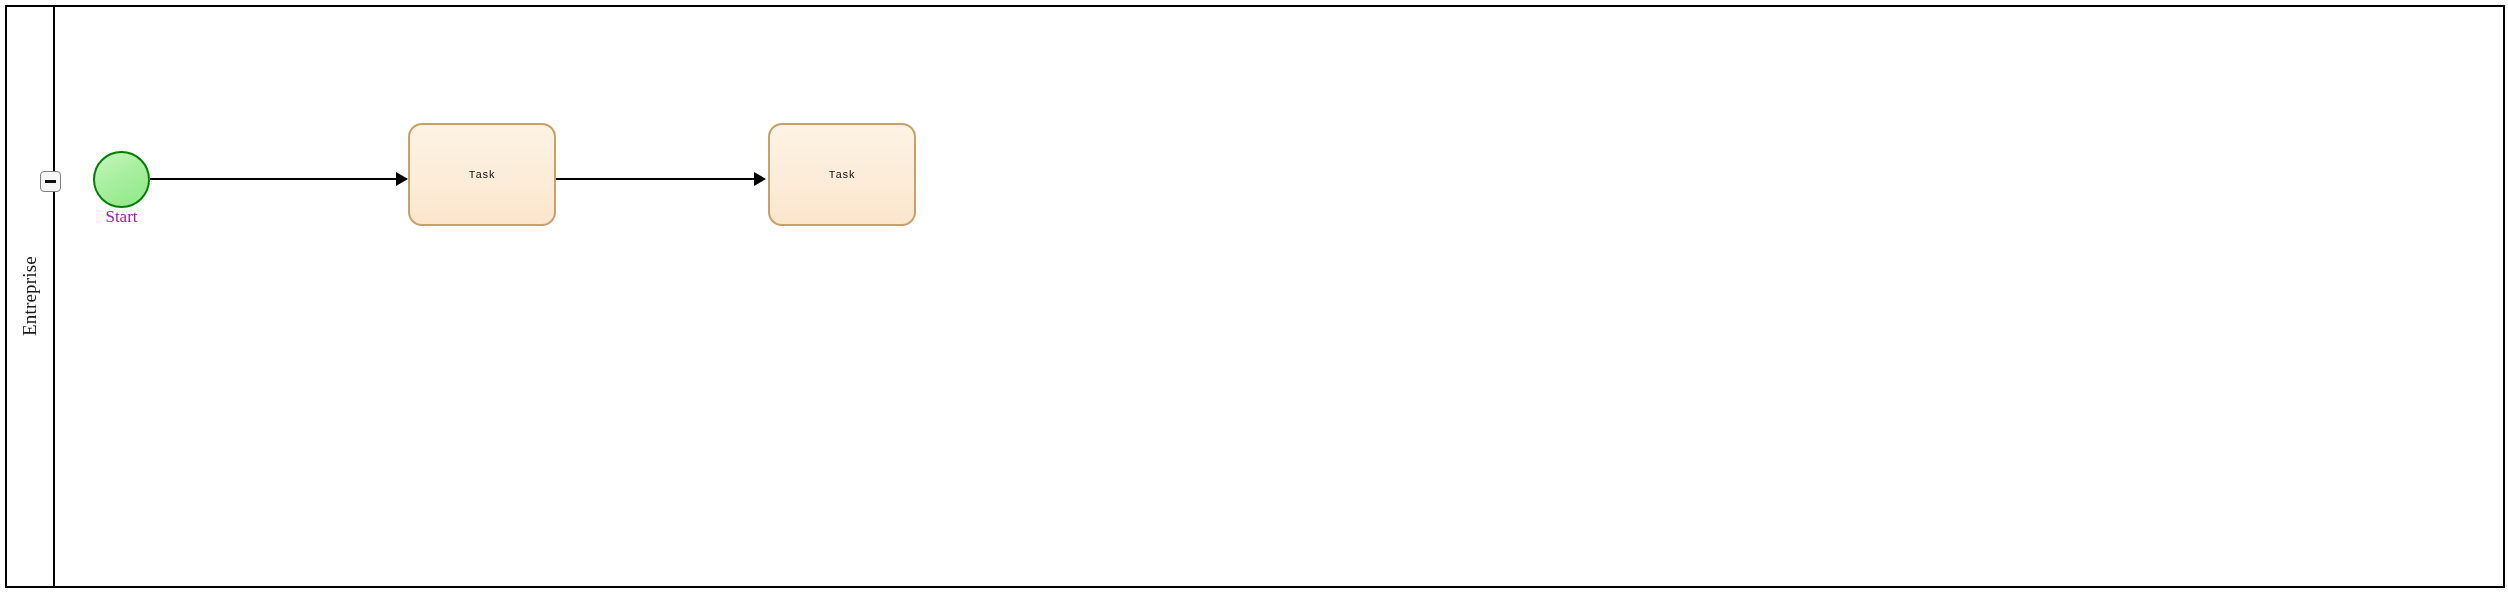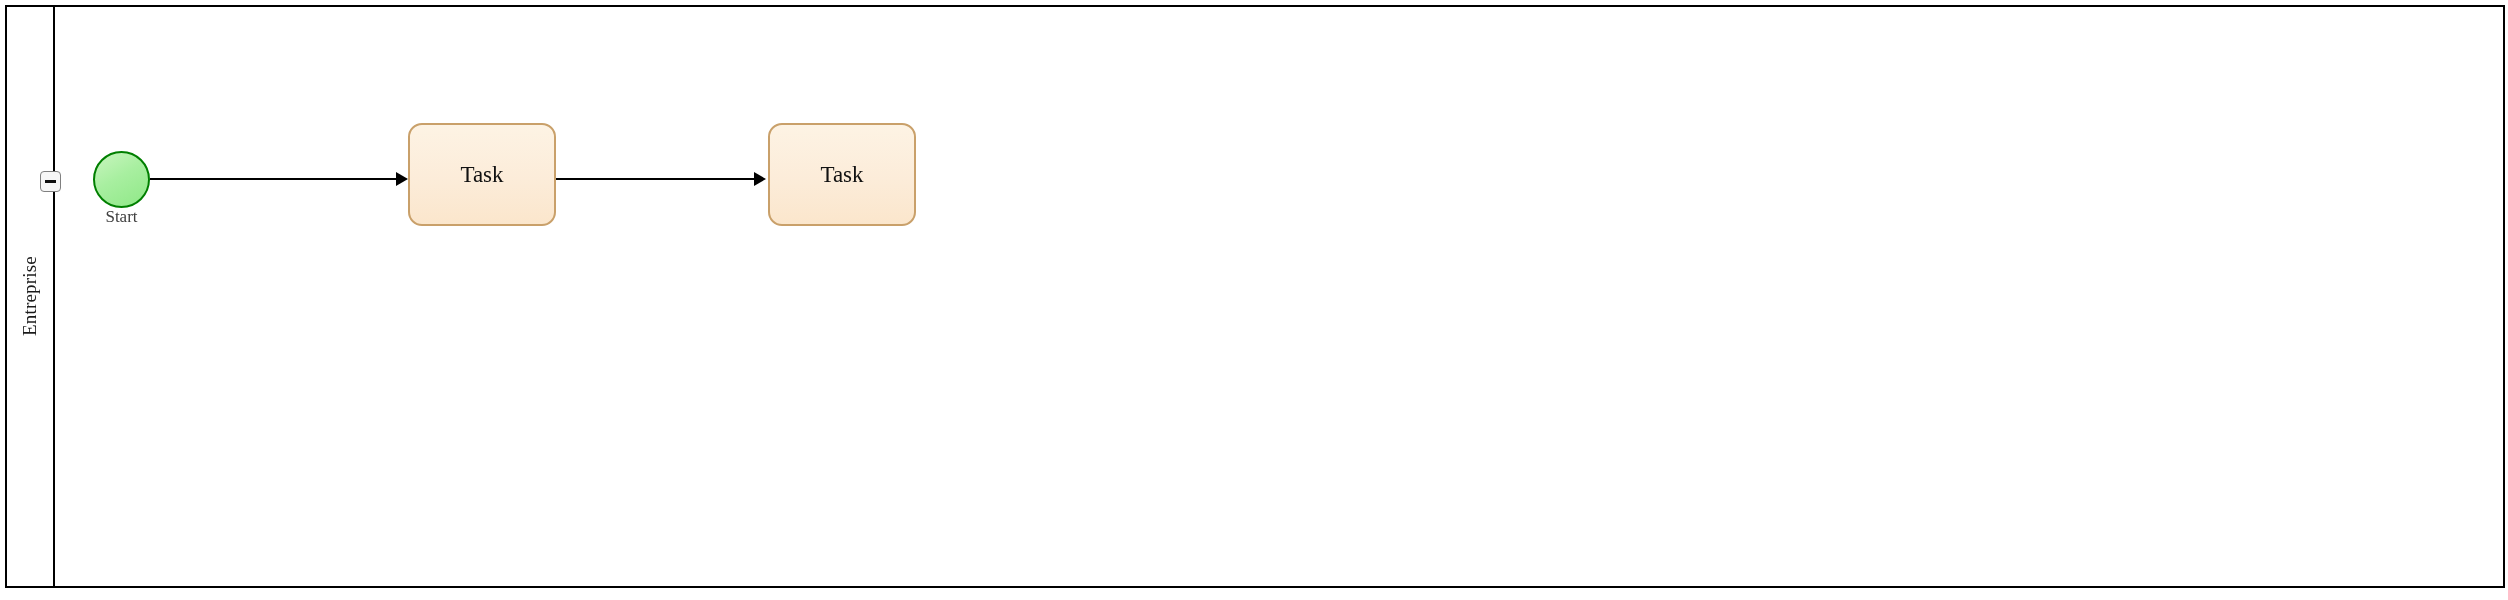--- a/index.html
+++ b/index.html
@@ -95,40 +95,40 @@
     position: absolute;
     box-sizing: border-box;
     border-radius: 50%;
     border: 2px solid #007F00;
     background: linear-gradient(150deg, #c9f5bf 0%, #a8efa0 45%, #8fe887 100%);
   }
   .event-label {
     position: absolute;
     text-align: center;
     font-size: 17px;
-    color: #404040;
+    color: #a21caf;
     white-space: nowrap;
     font-family: "Liberation Serif", "DejaVu Serif", serif;
   }
 
   
   .task {
     position: absolute;
     box-sizing: border-box;
     border: 2px solid #c9a06a;
     border-radius: 14px;
     background: linear-gradient(180deg, #fdf3e4 0%, #fcecd9 55%, #fbe6cc 100%);
     display: flex;
     align-items: center;
     justify-content: center;
   }
   .task-label {
-    font-size: 23px;
+    font-size: 11px;
     color: #111111;
-    font-family: Liberation Serif, serif;
+    font-family: Liberation Mono, monospace;
     white-space: nowrap;
   }
 
   
   .flow {
     position: absolute;
     height: 0;
     border-top: 2px solid #000000;
   }
   .flow-arrow {

